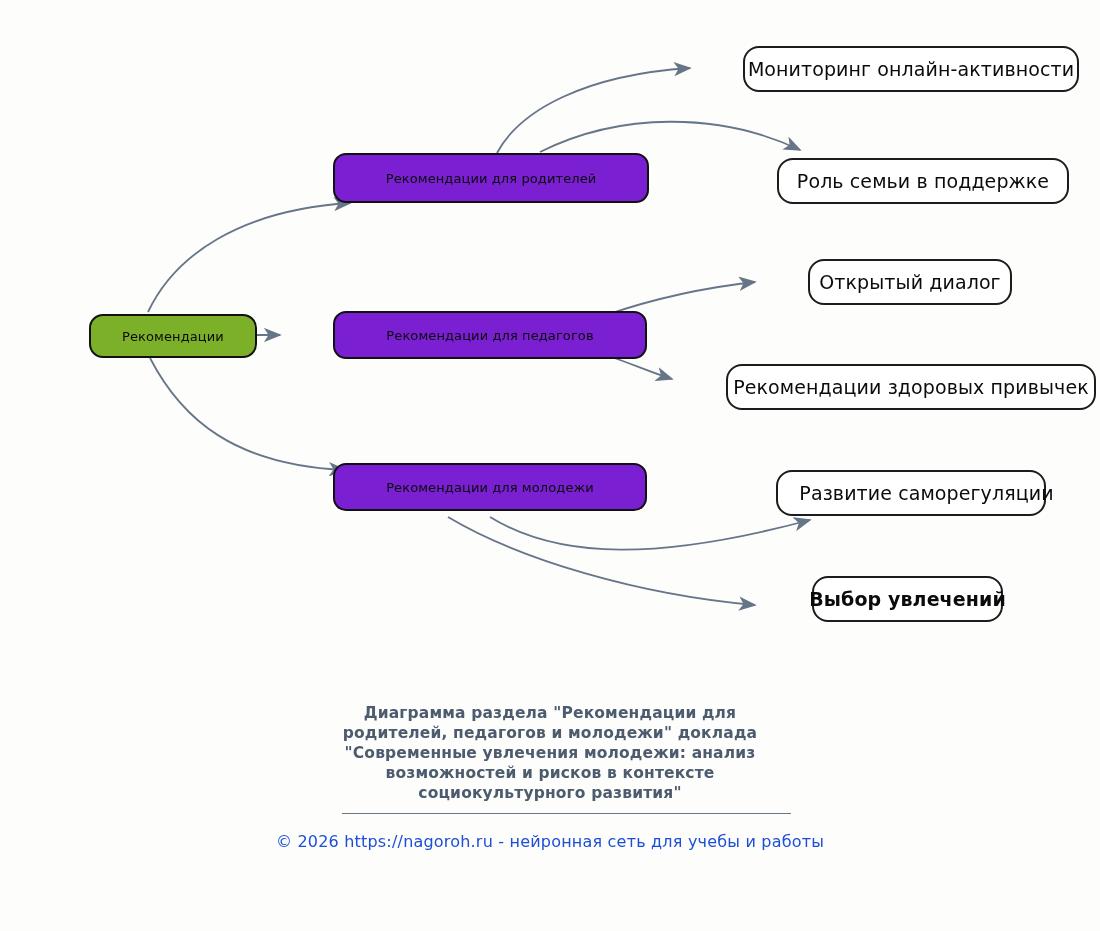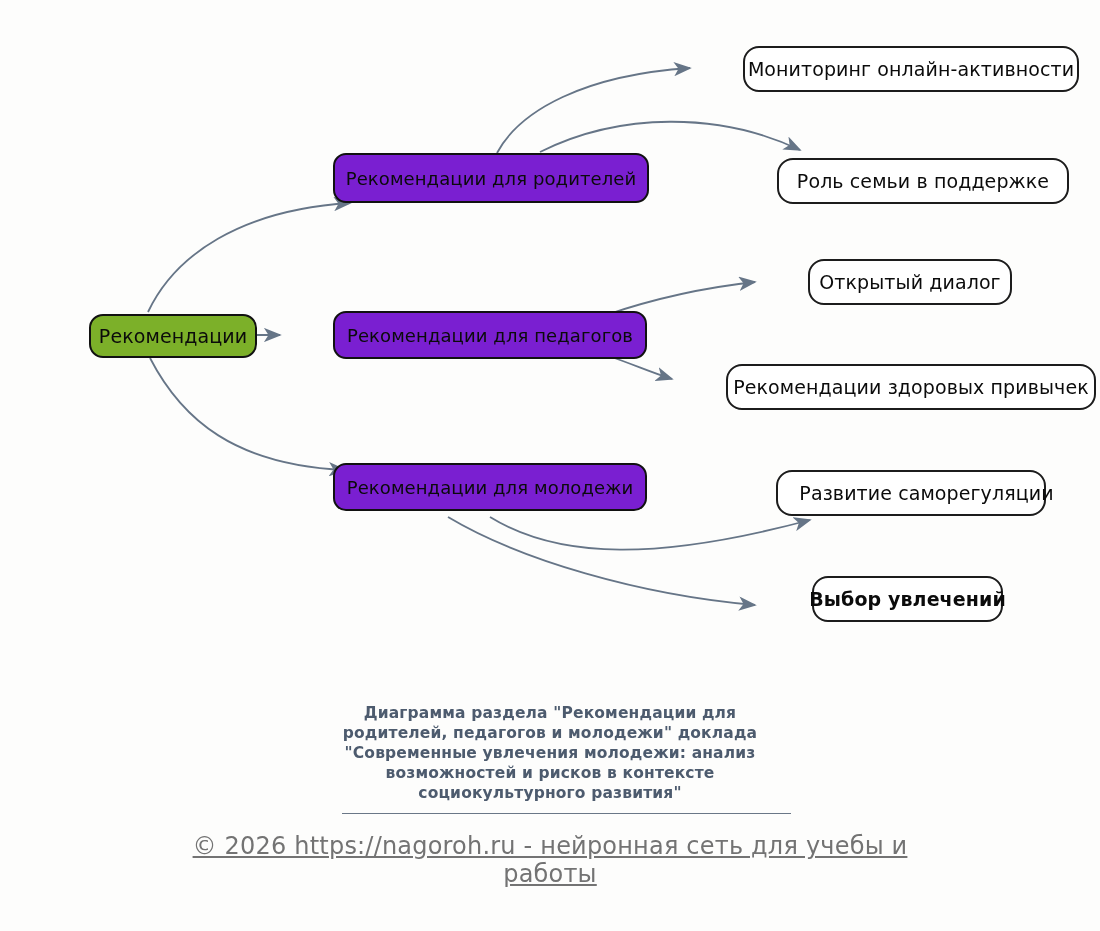--- a/index.html
+++ b/index.html
@@ -32,28 +32,28 @@
     text-align: center;
     border-radius: 16px;
     white-space: nowrap;
     letter-spacing: 0.1px;
     margin-left: 43px;
   }
   .node-root {
     background: #7cb029;
     border: 2px solid #111111;
     color: #0b0b0b;
-    font-size: 19px;
+    font-size: 13px;
     border-radius: 14px;
   }
   .node-branch {
     background: #7a1fd1;
     border: 2px solid #111111;
     color: #0b0b0b;
-    font-size: 18px;
+    font-size: 13px;
     border-radius: 13px;
   }
   .node-leaf {
     background: #ffffff;
     border: 2px solid #1c1c1c;
     color: #0b0b0b;
     font-size: 19px;
     border-radius: 16px;
   }
   .caption {
@@ -75,24 +75,23 @@
     width: 449px;
     height: 1px;
     background: #6a7787;
   }
   .footer {
     position: absolute;
     left: 150px;
     top: 832px;
     width: 800px;
     text-align: center;
-    color: #737373;
-    font-size: 24px;
+    color: #1d4ed8;
+    font-size: 16px;
     letter-spacing: 0.2px;
-    text-decoration: underline;
   }
 </style>
 </head>
 <body>
 
 <div id="canvas">
 
   <svg id="edges" viewBox="0 0 1100 931">
     <defs>
       <marker id="arrow" markerWidth="10" markerHeight="8" refX="9" refY="4" orient="auto" markerUnits="strokeWidth">

